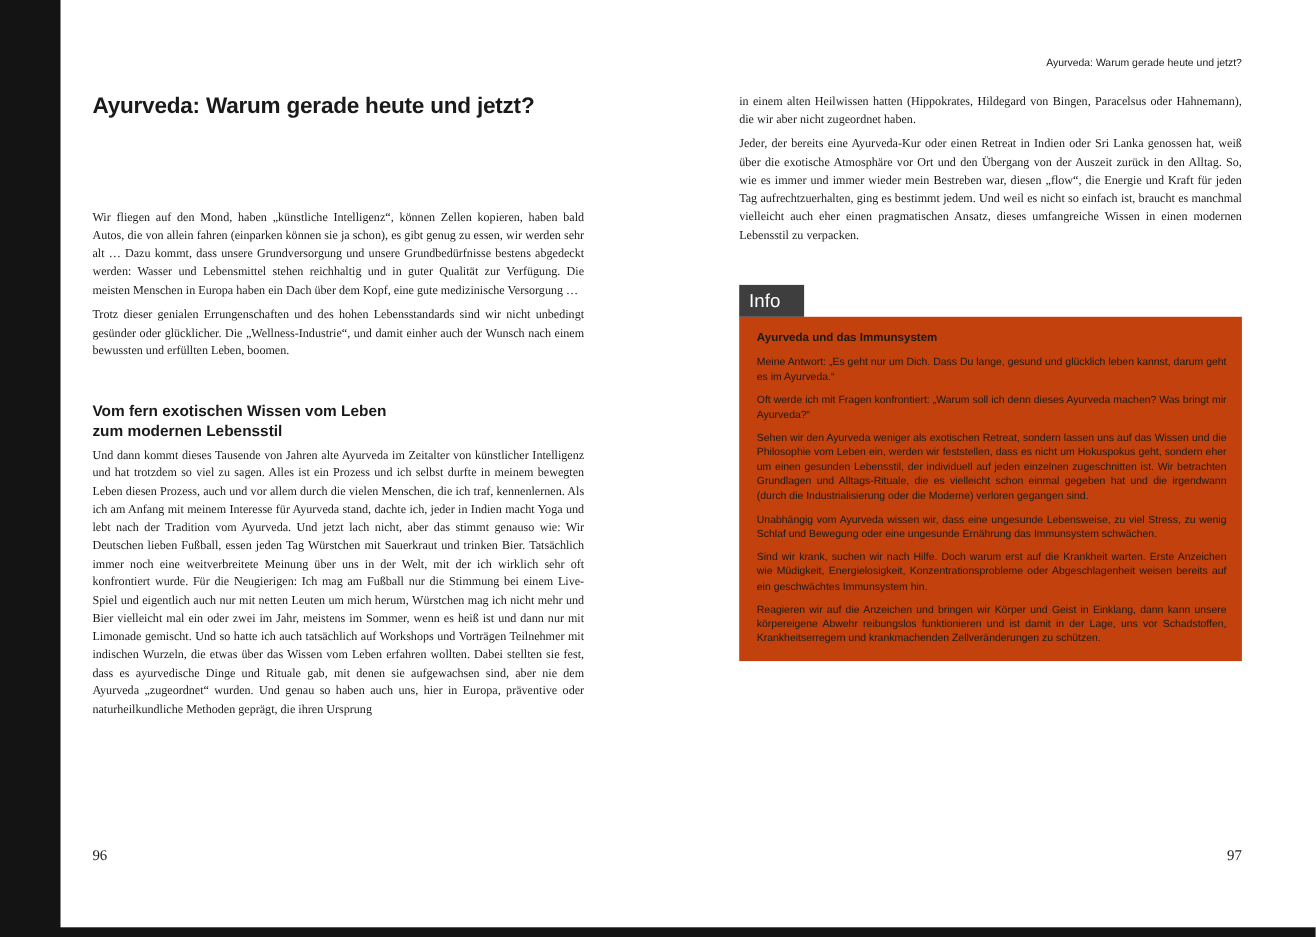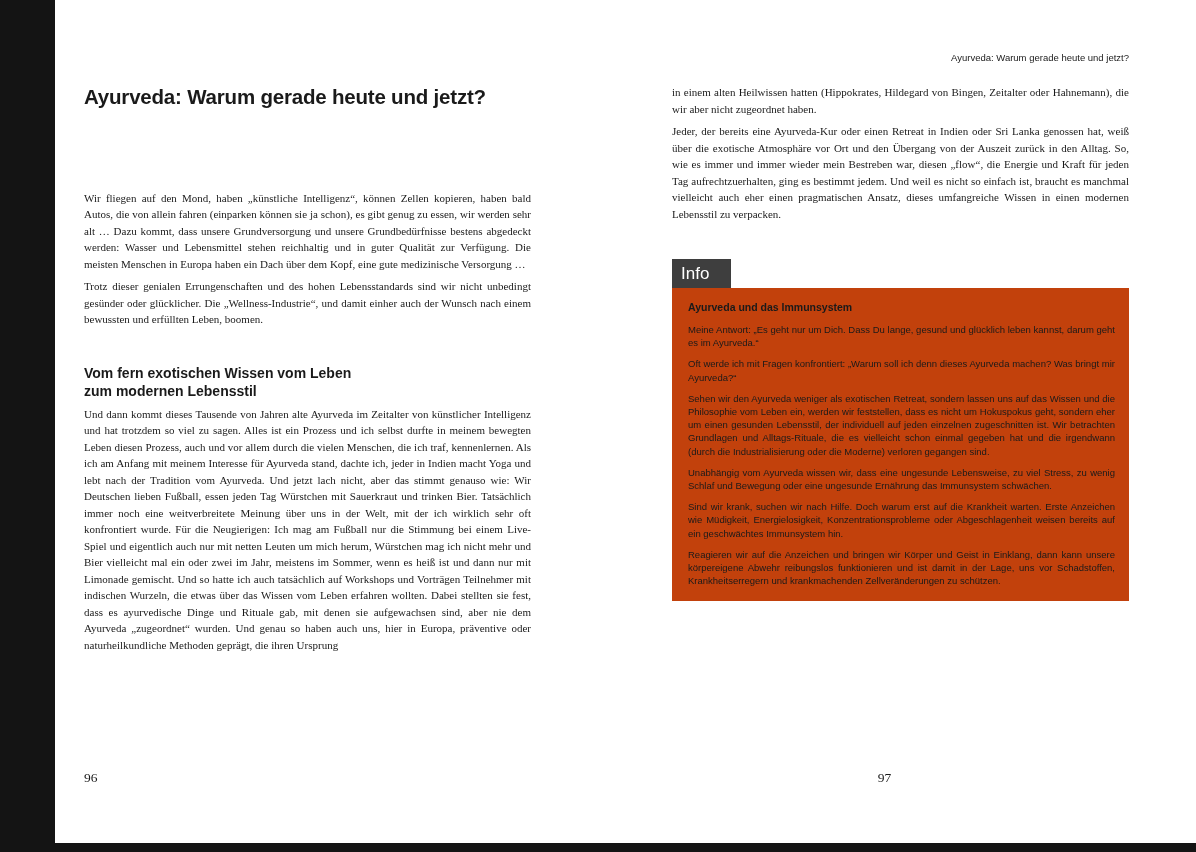--- a/index.html
+++ b/index.html
@@ -88,21 +88,21 @@
   }
   .infobox-body p { margin-bottom:8px; }
   .infobox-body p:last-child { margin-bottom:0; }
   .folio {
     position:absolute;
     top:770px;
     font-size:13.5px;
     line-height:16px;
   }
   .folio-left { left:84px; }
-  .folio-right { left:656px; width:457px; text-align:center; }
+  .folio-right { left:672px; width:457px; text-align:right; }
 </style>
 </head>
 <body>
 
 <div>
 
   <div class="edge-left"></div>
   <div class="edge-bottom"></div>
 
   <section class="col-left">
@@ -113,21 +113,21 @@
       <span>Vom fern exotischen Wissen vom Leben</span>
       <span>zum modernen Lebensstil</span>
     </h2>
     <p class="body p3">Und dann kommt dieses Tausende von Jahren alte Ayurveda im Zeitalter von künstlicher Intelligenz und hat trotzdem so viel zu sagen. Alles ist ein Prozess und ich selbst durfte in meinem bewegten Leben diesen Prozess, auch und vor allem durch die vielen Menschen, die ich traf, kennenlernen. Als ich am Anfang mit meinem Interesse für Ayurveda stand, dachte ich, jeder in Indien macht Yoga und lebt nach der Tradition vom Ayurveda. Und jetzt lach nicht, aber das stimmt genauso wie: Wir Deutschen lieben Fußball, essen jeden Tag Würstchen mit Sauerkraut und trinken Bier. Tatsächlich immer noch eine weitverbreitete Meinung über uns in der Welt, mit der ich wirklich sehr oft konfrontiert wurde. Für die Neugierigen: Ich mag am Fußball nur die Stimmung bei einem Live-Spiel und eigentlich auch nur mit netten Leuten um mich herum, Würstchen mag ich nicht mehr und Bier vielleicht mal ein oder zwei im Jahr, meistens im Sommer, wenn es heiß ist und dann nur mit Limonade gemischt. Und so hatte ich auch tatsächlich auf Workshops und Vorträgen Teilnehmer mit indischen Wurzeln, die etwas über das Wissen vom Leben erfahren wollten. Dabei stellten sie fest, dass es ayurvedische Dinge und Rituale gab, mit denen sie aufgewachsen sind, aber nie dem Ayurveda „zugeordnet“ wurden. Und genau so haben auch uns, hier in Europa, präventive oder naturheilkundliche Methoden geprägt, die ihren Ursprung</p>
   </section>
 
   <div class="folio folio-left">96</div>
 
   <section class="col-right">
     <div class="running-header">Ayurveda: Warum gerade heute und jetzt?</div>
-    <p class="body rp1">in einem alten Heilwissen hatten (Hippokrates, Hildegard von Bingen, Zeitalter oder Hahnemann), die wir aber nicht zugeordnet haben.</p>
+    <p class="body rp1">in einem alten Heilwissen hatten (Hippokrates, Hildegard von Bingen, Paracelsus oder Hahnemann), die wir aber nicht zugeordnet haben.</p>
     <p class="body">Jeder, der bereits eine Ayurveda-Kur oder einen Retreat in Indien oder Sri Lanka genossen hat, weiß über die exotische Atmosphäre vor Ort und den Übergang von der Auszeit zurück in den Alltag. So, wie es immer und immer wieder mein Bestreben war, diesen „flow“, die Energie und Kraft für jeden Tag aufrechtzuerhalten, ging es bestimmt jedem. Und weil es nicht so einfach ist, braucht es manchmal vielleicht auch eher einen pragmatischen Ansatz, dieses umfangreiche Wissen in einen modernen Lebensstil zu verpacken.</p>
 
     <div class="infobox">
       <div class="infobox-tab">Info</div>
       <div class="infobox-body">
         <h3>Ayurveda und das Immunsystem</h3>
         <p>Meine Antwort: „Es geht nur um Dich. Dass Du lange, gesund und glücklich leben kannst, darum geht es im Ayurveda.“</p>
         <p>Oft werde ich mit Fragen konfrontiert: „Warum soll ich denn dieses Ayurveda machen? Was bringt mir Ayurveda?“</p>
         <p>Sehen wir den Ayurveda weniger als exotischen Retreat, sondern lassen uns auf das Wissen und die Philosophie vom Leben ein, werden wir feststellen, dass es nicht um Hokuspokus geht, sondern eher um einen gesunden Lebensstil, der individuell auf jeden einzelnen zugeschnitten ist. Wir betrachten Grundlagen und Alltags-Rituale, die es vielleicht schon einmal gegeben hat und die irgendwann (durch die Industrialisierung oder die Moderne) verloren gegangen sind.</p>
         <p>Unabhängig vom Ayurveda wissen wir, dass eine ungesunde Lebensweise, zu viel Stress, zu wenig Schlaf und Bewegung oder eine ungesunde Ernährung das Immunsystem schwächen.</p>

